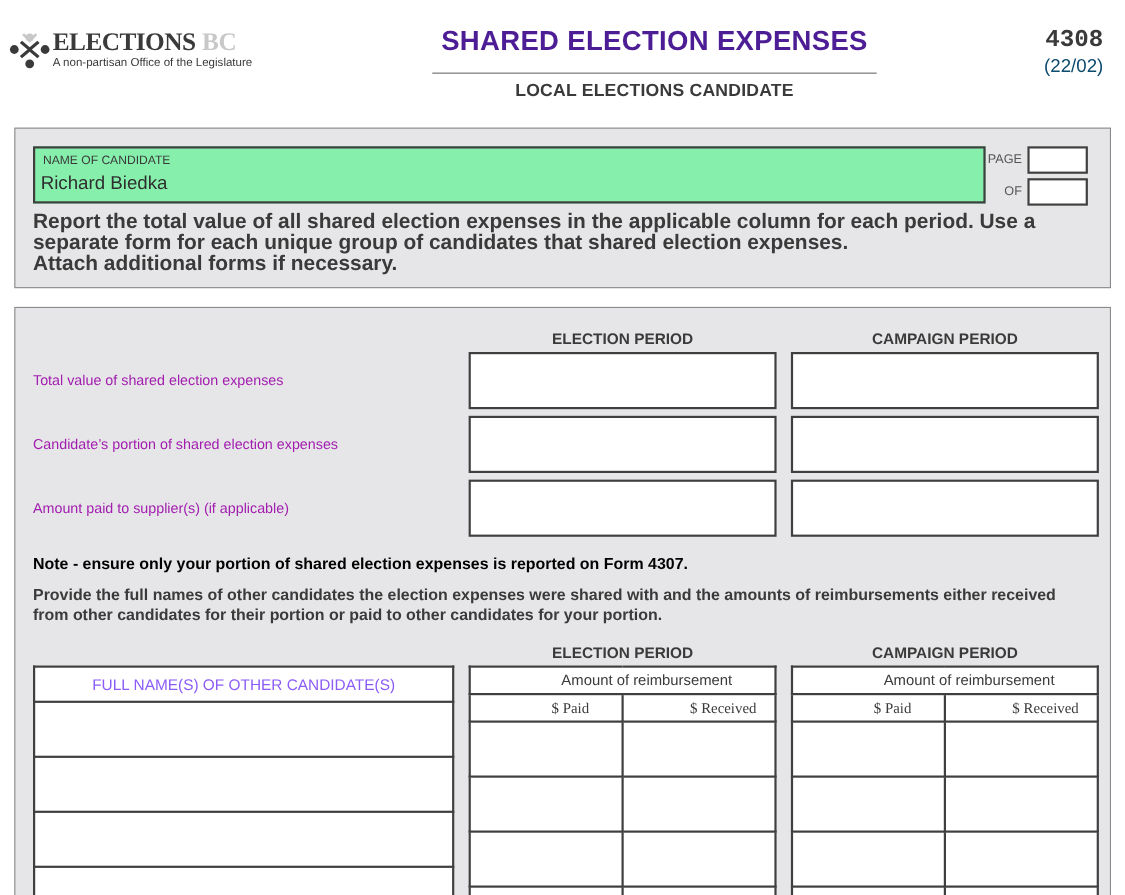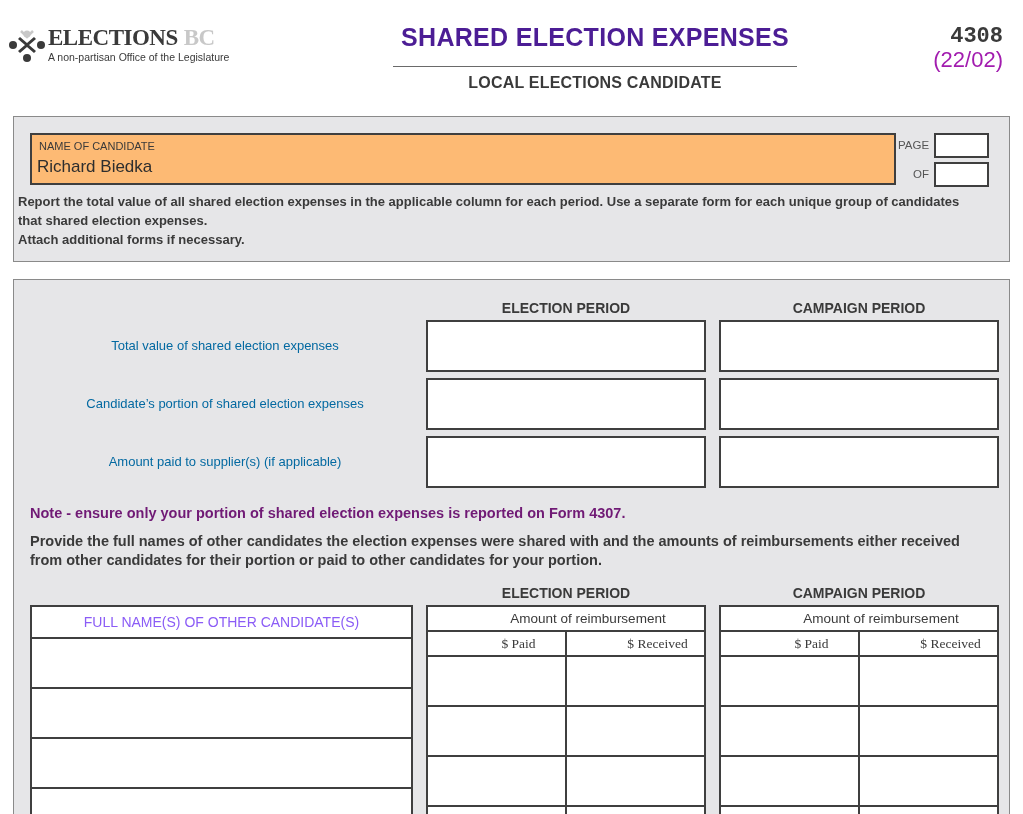--- a/index.html
+++ b/index.html
@@ -12,58 +12,58 @@
   .logo-word { position: absolute; left: 40px; top: 0; font-weight: bold; font-size: 23px; letter-spacing: -0.5px; line-height: 24px; color: #3a3a3a; font-family: Liberation Serif, serif; }
   .logo-word .bc { color: #c8c8c8; font-weight: bold; margin-left: 6px; }
   .logo-tag { position: absolute; left: 40px; top: 25px; font-size: 10.5px; color: #3a3a3a; white-space: nowrap; }
 
   .title-block { position: absolute; left: 393px; top: 22px; width: 404px; text-align: center; }
   .title-main { font-weight: bold; font-size: 25px; color: #4c1d95; letter-spacing: 0.3px; line-height: 30px; padding-bottom: 14px; border-bottom: 1.5px solid #6a6a6a; }
   .title-sub { font-weight: bold; font-size: 16px; color: #3a3a3a; letter-spacing: 0.2px; line-height: 28px; margin-top: 2px; }
 
   .form-num { position: absolute; right: 20px; top: 24px; text-align: right; }
   .form-code { font-weight: bold; font-size: 22px; color: #3a3a3a; line-height: 26px; font-family: Liberation Mono, monospace; }
-  .form-ver { font-size: 22px; color: #a21caf; line-height: 20px; }
+  .form-ver { font-size: 17px; color: #0c4a6e; line-height: 20px; }
 
   
   .panel { position: absolute; left: 13px; width: 997px; background: #e6e6e8; border: 1px solid #8a8a8a; }
   .panel1 { top: 116px; height: 146px; }
   .panel2 { top: 279px; height: 560px; }
 
-  .name-box { position: absolute; left: 16px; top: 16px; width: 866px; height: 52px; background: #fdba74; border: 2px solid #3f3f3f; }
+  .name-box { position: absolute; left: 16px; top: 16px; width: 866px; height: 52px; background: #86efac; border: 2px solid #3f3f3f; }
   .name-label { position: absolute; left: 7px; top: 5px; font-size: 11px; color: #3a3a3a; }
   .name-value { position: absolute; left: 5px; top: 22px; font-size: 17px; color: #2e2e2e; }
 
   .page-label, .of-label { position: absolute; font-size: 11.5px; color: #555; }
   .page-label { left: 884px; top: 22px; }
   .of-label { left: 899px; top: 51px; }
   .page-box, .of-box { position: absolute; left: 920px; width: 55px; height: 25px; background: #fff; border: 2px solid #3f3f3f; }
   .page-box { top: 16px; }
   .of-box { top: 45px; }
 
-  .instructions { position: absolute; left: 4px; top: 75px; width: 960px; font-weight: bold; font-size: 13px; line-height: 19px; color: #3a3a3a; }
+  .instructions { position: absolute; left: 16px; top: 75px; width: 960px; font-weight: bold; font-size: 19px; line-height: 19px; color: #3a3a3a; }
 
   
   .col-head { position: absolute; font-weight: bold; font-size: 14px; color: #3a3a3a; text-align: center; }
   .col-head.ep1 { left: 412px; top: 20px; width: 280px; }
   .col-head.cp1 { left: 705px; top: 20px; width: 280px; }
 
-  .row-label { position: absolute; left: 16px; width: 390px; text-align: center; font-size: 13px; color: #0369a1; }
+  .row-label { position: absolute; left: 16px; width: 390px; text-align: left; font-size: 13px; color: #a21caf; }
   .row-label.r1 { top: 58px; }
   .row-label.r2 { top: 116px; }
   .row-label.r3 { top: 174px; }
 
   .amt-box { position: absolute; width: 280px; height: 52px; background: #fff; border: 2px solid #3f3f3f; }
   .amt-box.ep { left: 412px; }
   .amt-box.cp { left: 705px; }
   .amt-box.r1 { top: 40px; }
   .amt-box.r2 { top: 98px; }
   .amt-box.r3 { top: 156px; }
 
-  .note { position: absolute; left: 16px; top: 225px; font-weight: bold; font-size: 14.5px; color: #701a75; }
+  .note { position: absolute; left: 16px; top: 225px; font-weight: bold; font-size: 14.5px; color: #000000; }
   .provide { position: absolute; left: 16px; top: 252px; width: 960px; font-weight: bold; font-size: 14.5px; line-height: 19px; color: #3a3a3a; }
 
   .col-head.ep2 { left: 412px; top: 305px; width: 280px; }
   .col-head.cp2 { left: 705px; top: 305px; width: 280px; }
 
   
   .names-table { position: absolute; left: 16px; top: 325px; width: 383px; border-collapse: collapse; background: #fff; }
   .names-table th, .names-table td { border: 2px solid #3f3f3f; }
   .names-table th { height: 32px; font-weight: normal; font-size: 14px; color: #8b5cf6; }
   .names-table td { height: 50px; }

